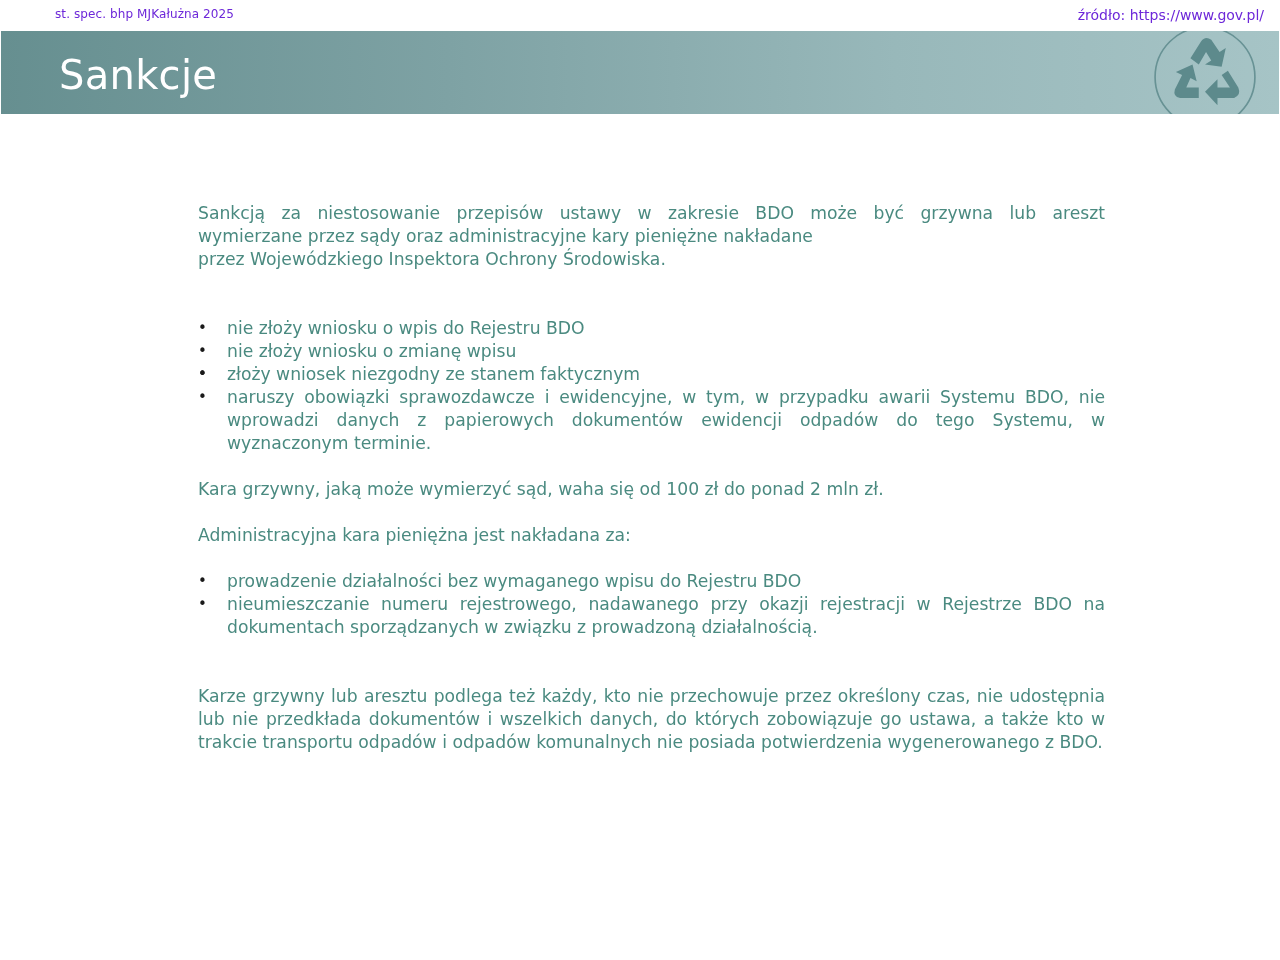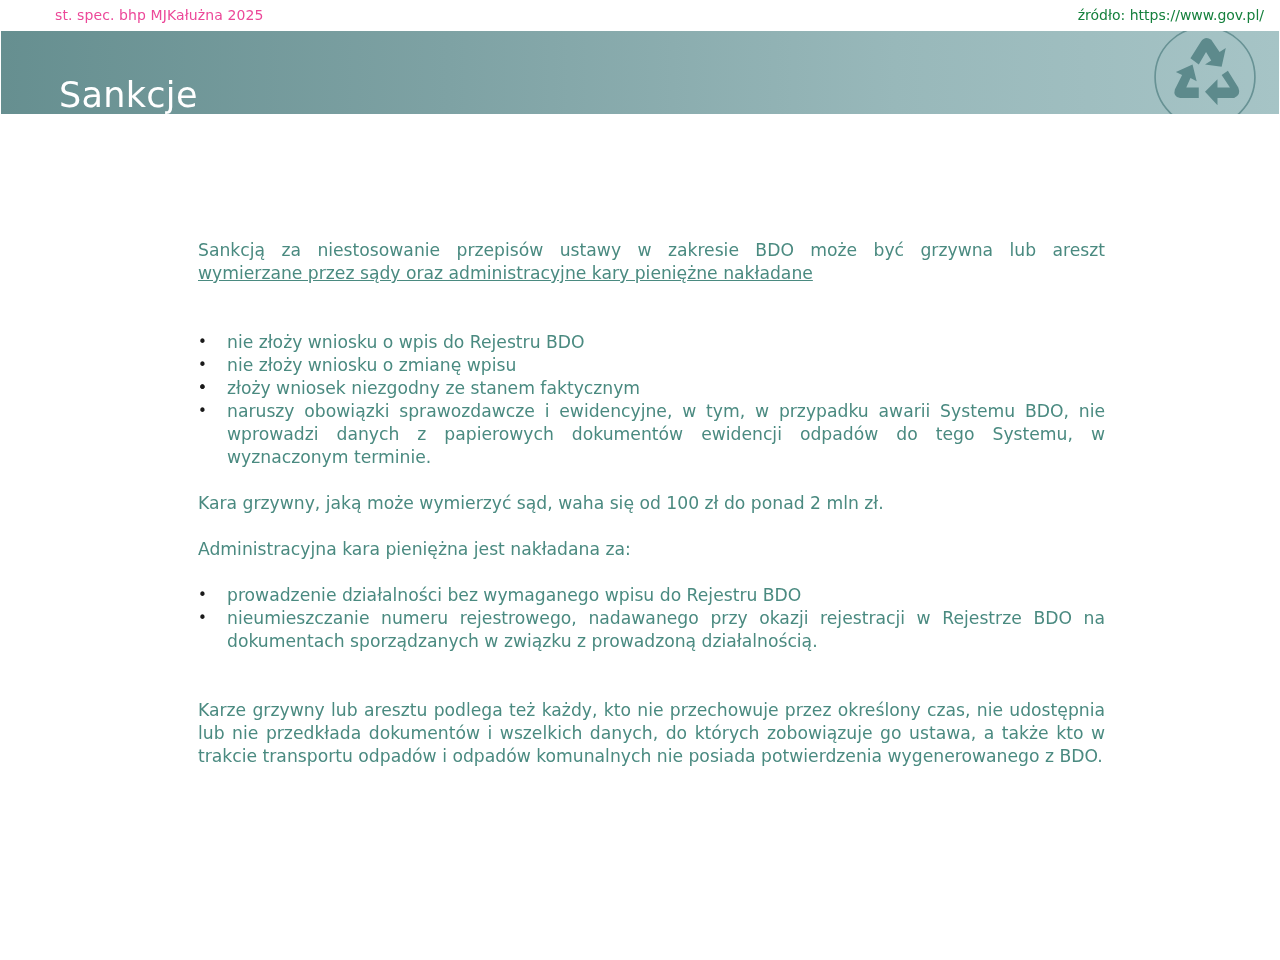--- a/index.html
+++ b/index.html
@@ -7,37 +7,36 @@
       width: 1280px; height: 960px; background: #ffffff; overflow: hidden;
       font-family: "DejaVu Sans", "Liberation Sans", sans-serif;
     }
     .page { position: relative; width: 1280px; height: 960px; background: #ffffff; }
 
     .topline {
       position: absolute; top: 0; left: 0; width: 1280px; height: 30px;
     }
     .author {
       position: absolute; left: 55px; top: 7px;
-      font-size: 14px; color: #ec4899; letter-spacing: 0.1px;
+      font-size: 12px; color: #6d28d9; letter-spacing: 0.1px;
     }
     .source {
       position: absolute; right: 16px; top: 7px;
-      font-size: 14px; color: #15803d;
+      font-size: 14px; color: #6d28d9;
     }
 
     .header-bar {
       position: absolute; top: 31px; left: 1px; width: 1278px; height: 83px;
       background: linear-gradient(to right, #668f90 0%, #7ea2a4 35%, #98b8ba 70%, #a6c4c6 100%);
       overflow: hidden;
     }
     .header-title {
       position: absolute; left: 58px; top: 21px;
-      font-size: 35px; color: #ffffff; font-weight: normal;
+      font-size: 40px; color: #ffffff; font-weight: normal;
       letter-spacing: 0.3px;
-      margin-top: 23px;
     }
     .recycle-emblem {
       position: absolute; left: 1152px; top: -8px; width: 104px; height: 104px;
     }
 
     .content {
       position: absolute; left: 198px; top: 202px; width: 907px;
       color: #4a8a80; font-size: 17.2px; line-height: 23px;
     }
     .para { text-align: justify; }
@@ -70,22 +69,23 @@
 
         <path d="M72 46 L82 62 Q85 69 78 72 L62 72 L62 79 L50 66 L62 54 L62 62 L74 62 L66 50 Z"></path>
 
         <path d="M44 72 L26 72 Q19 71 21 64 L28 50 L22 47 L38 40 L42 56 L36 53 L32 62 L44 62 Z"></path>
       </g>
     </svg>
   </div>
 
   <div class="content">
     <p class="para">
-      <span style="display:block;text-align:justify;text-align-last:justify;margin-top:37px;">Sankcją za niestosowanie przepisów ustawy w zakresie BDO może być grzywna lub areszt</span>
-      <span style="display:block;text-decoration:underline;">wymierzane przez sądy oraz administracyjne kary pieniężne nakładane</span>
+      <span style="display:block;text-align:justify;text-align-last:justify;">Sankcją za niestosowanie przepisów ustawy w zakresie BDO może być grzywna lub areszt</span>
+      <span style="display:block;">wymierzane przez sądy oraz administracyjne kary pieniężne nakładane</span>
+      <span style="display:block;">przez Wojewódzkiego Inspektora Ochrony Środowiska.</span>
     </p>
     <div class="gap"></div>
 
     <div class="gap"></div>
 
     <ul class="list">
       <li><span class="bullet">•</span><span>nie złoży wniosku o wpis do Rejestru BDO</span></li>
       <li><span class="bullet">•</span><span>nie złoży wniosku o zmianę wpisu</span></li>
       <li><span class="bullet">•</span></li>
       <li><span class="bullet">•</span><span>złoży wniosek niezgodny ze stanem faktycznym</span></li>

